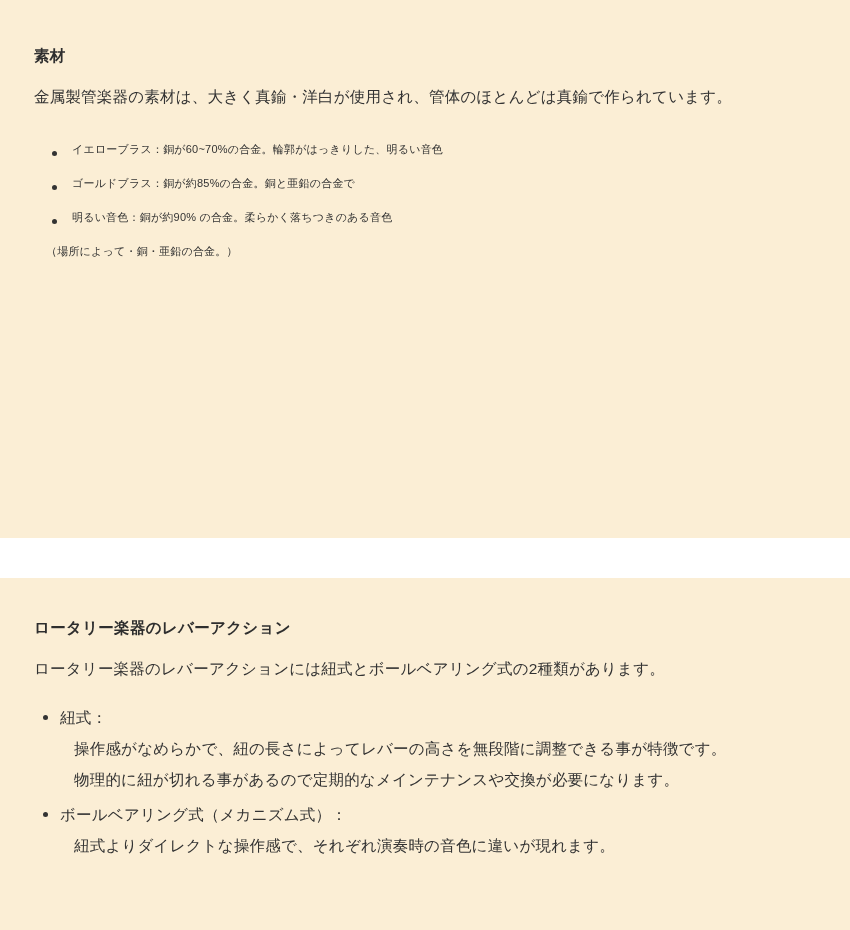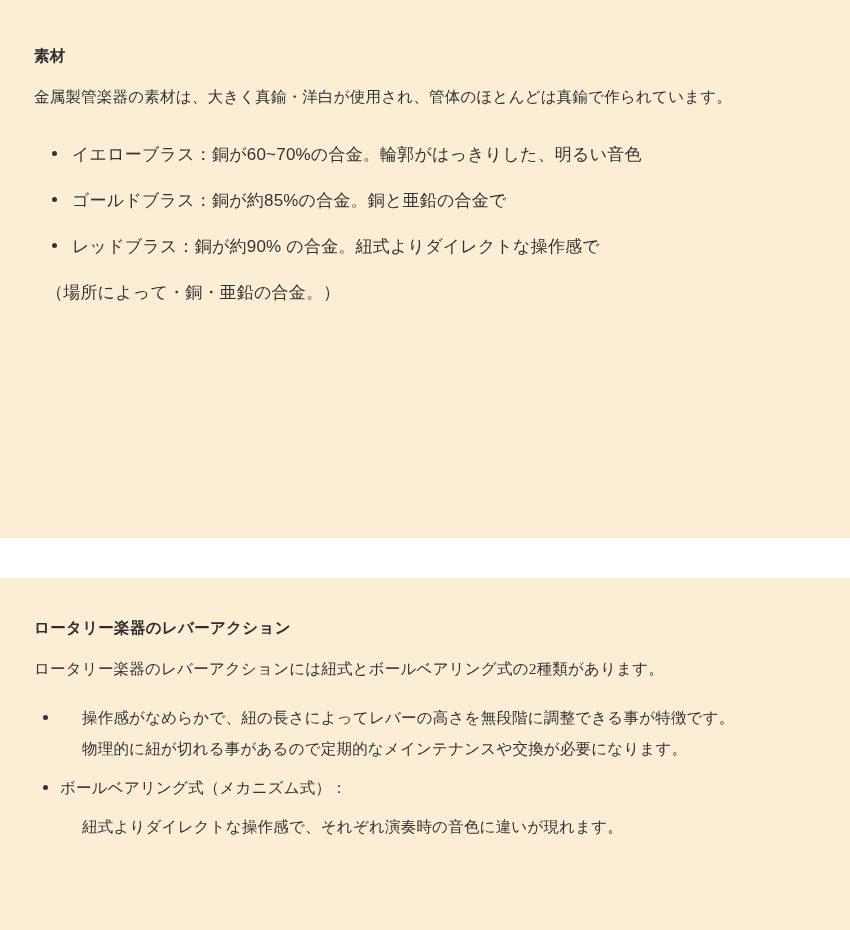--- a/index.html
+++ b/index.html
@@ -42,30 +42,29 @@
     color: #2e2e2e;
     margin: 0 0 14px 0;
     letter-spacing: 0.3px;
   }
   p.para {
     font-size: 15.5px;
     line-height: 2.0;
     margin: 0 0 2px 0;
     color: #333333;
     letter-spacing: 0.2px;
-    font-family: Liberation Serif, serif;
   }
   ul.bullets {
     margin: 26px 0 0 0;
     padding: 0 0 0 26px;
     list-style: none;
   }
   ul.bullets > li {
     position: relative;
-    font-size: 17px;
+    font-size: 11px;
     line-height: 2.0;
     color: #333333;
     margin: 0 0 12px 0;
     padding-left: 12px;
     letter-spacing: 0.2px;
   }
   ul.bullets > li:before {
     content: "";
     position: absolute;
     left: -8px;
@@ -76,21 +75,21 @@
     background: #333333;
   }
   ul.bullets > li.no-bullet {
     padding-left: 0;
     margin-left: -14px;
   }
   ul.bullets > li.no-bullet:before {
     display: none;
   }
   .sub-lines {
-    margin: 8px;
+    margin: 0;
     padding: 0;
   }
   .sub-line {
     font-size: 15.5px;
     line-height: 2.0;
     color: #333333;
     padding-left: 14px;
     letter-spacing: 0.2px;
   }
   ul.bullets-2 {
@@ -126,33 +125,34 @@
 
 <div class="page">
 
   <section class="panel panel-1">
     <h2 class="section-title">素材</h2>
     <p class="para">金属製管楽器の素材は、大きく真鍮・洋白が使用され、管体のほとんどは真鍮で作られています。</p>
 
     <ul class="bullets">
       <li>イエローブラス：銅が60~70%の合金。輪郭がはっきりした、明るい音色</li>
       <li>ゴールドブラス：銅が約85%の合金。銅と亜鉛の合金で</li>
-      <li>レッドブラス：銅が約90% の合金。紐式よりダイレクトな操作感で</li>
+      <li>明るい音色：銅が約90% の合金。柔らかく落ちつきのある音色</li>
       <li class="no-bullet">（場所によって・銅・亜鉛の合金。）</li>
     </ul>
   </section>
 
   <div class="spacer"></div>
 
   <section class="panel panel-2">
     <h2 class="section-title">ロータリー楽器のレバーアクション</h2>
     <p class="para">ロータリー楽器のレバーアクションには紐式とボールベアリング式の2種類があります。</p>
 
     <ul class="bullets-2">
       <li>
+        <span class="li-head">紐式：</span>
         <div class="sub-lines">
           <div class="sub-line">操作感がなめらかで、紐の長さによってレバーの高さを無段階に調整できる事が特徴です。</div>
           <div class="sub-line">物理的に紐が切れる事があるので定期的なメインテナンスや交換が必要になります。</div>
         </div>
       </li>
       <li>
         <span class="li-head">ボールベアリング式（メカニズム式）：</span>
         <div class="sub-lines">
           <div class="sub-line">紐式よりダイレクトな操作感で、それぞれ演奏時の音色に違いが現れます。</div>
         </div>

